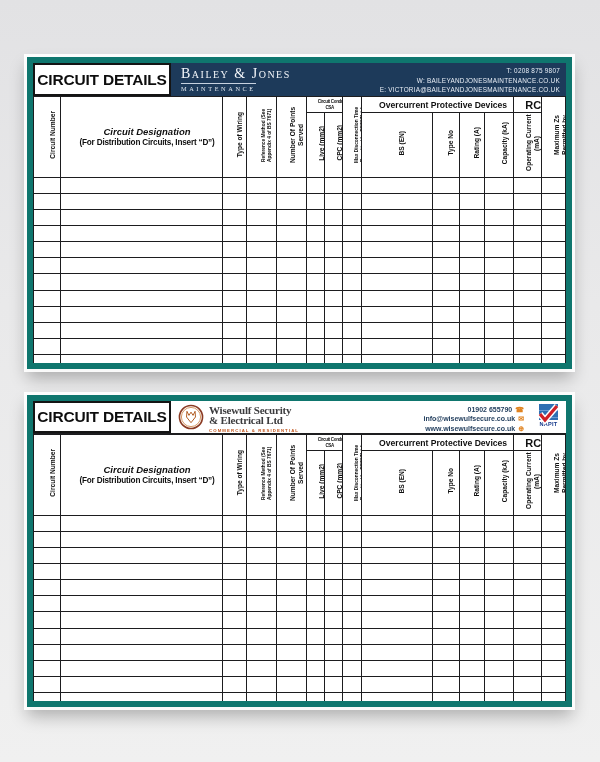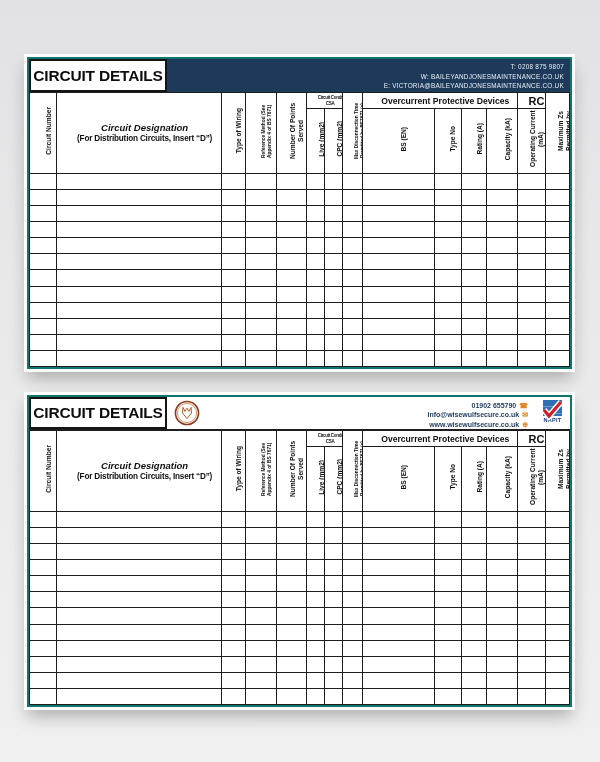--- a/index.html
+++ b/index.html
@@ -3,21 +3,21 @@
 <meta charset="utf-8">
 <style>
   html,body { margin:0; padding:0; }
   body {
     width:600px; height:762px; position:relative; overflow:hidden;
     background:linear-gradient(180deg,#e2e2e4 0%, #e9e9ea 40%, #f0f0f0 100%);
     font-family:"Liberation Sans", sans-serif;
   }
   .doc {
     position:absolute; left:27px; width:545px; height:312px;
-    background:#404040; border:2px solid #0f766e; box-sizing:border-box;
+    background:#404040; border:6px solid #0f766e; box-sizing:border-box;
     box-shadow:0 0 0 3px rgba(255,255,255,.92), 0 9px 16px rgba(0,0,0,.28);
     overflow:hidden;
   }
   #doc1 { top:57px; }
   #doc2 { top:395px; }
 
   
   .band { display:flex; align-items:stretch; height:33px; box-sizing:border-box; }
   .band-navy { background:#1d3a5a; }
   .band-white { background:#fff; border-bottom:1.5px solid #1d1d1f; }
@@ -85,20 +85,24 @@
   col.c5{width:5.6%} col.c6{width:3.4%} col.c7{width:3.4%} col.c8{width:3.6%}
   col.c9{width:13.3%} col.c10{width:5.05%} col.c11{width:4.7%} col.c12{width:5.6%}
   col.c13{width:5.2%} col.c14{width:4.5%}
 </style>
 </head>
 <body>
 
 <div class="doc" id="doc1">
   <div class="band band-navy">
     <div class="title-box">CIRCUIT DETAILS</div>
+    <div class="bj-brand">
+      <div class="bj-name">Bailey &amp; Jones</div>
+      <div class="bj-sub">MAINTENANCE</div>
+    </div>
     <div class="spacer"></div>
     <div class="contact contact-light">
       <div class="c-line">T: 0208 875 9807</div>
       <div class="c-line">W: BAILEYANDJONESMAINTENANCE.CO.UK</div>
       <div class="c-line">E: VICTORIA@BAILEYANDJONESMAINTENANCE.CO.UK</div>
     </div>
   </div>
 
   <table class="grid">
     <colgroup>
@@ -346,20 +350,25 @@
 <div class="doc" id="doc2">
   <div class="band band-white">
     <div class="title-box">CIRCUIT DETAILS</div>
     <div class="ww-logo">
       <svg viewBox="0 0 32 32">
         <circle cx="16" cy="16" r="14.2" fill="none" stroke="#8a3a22" stroke-width="2"></circle>
         <circle cx="16" cy="16" r="11.8" fill="none" stroke="#c8732c" stroke-width="0.9"></circle>
         <path d="M11 9 L13.5 14 L16 10 L18.5 14 L21 9 L21.5 16 L16 23 L10.5 16 Z" fill="none" stroke="#b05a20" stroke-width="1.2" stroke-linejoin="round"></path>
       </svg>
     </div>
+    <div class="ww-text">
+      <div class="ww-name">Wisewulf Security</div>
+      <div class="ww-name">&amp; Electrical Ltd</div>
+      <div class="ww-tag">COMMERCIAL &amp; RESIDENTIAL</div>
+    </div>
     <div class="spacer"></div>
     <div class="contact contact-dark">
       <div class="c-line"><span>01902 655790</span><span class="c-ico">☎</span></div>
       <div class="c-line"><span>info@wisewulfsecure.co.uk</span><span class="c-ico">✉</span></div>
       <div class="c-line"><span>www.wisewulfsecure.co.uk</span><span class="c-ico">⊕</span></div>
     </div>
     <div class="napit">
       <div class="napit-box">
         <svg viewBox="0 0 24 19">
           <path d="M4 10 L9 16 L21 2" stroke="#ffffff" stroke-width="6" fill="none"></path>

